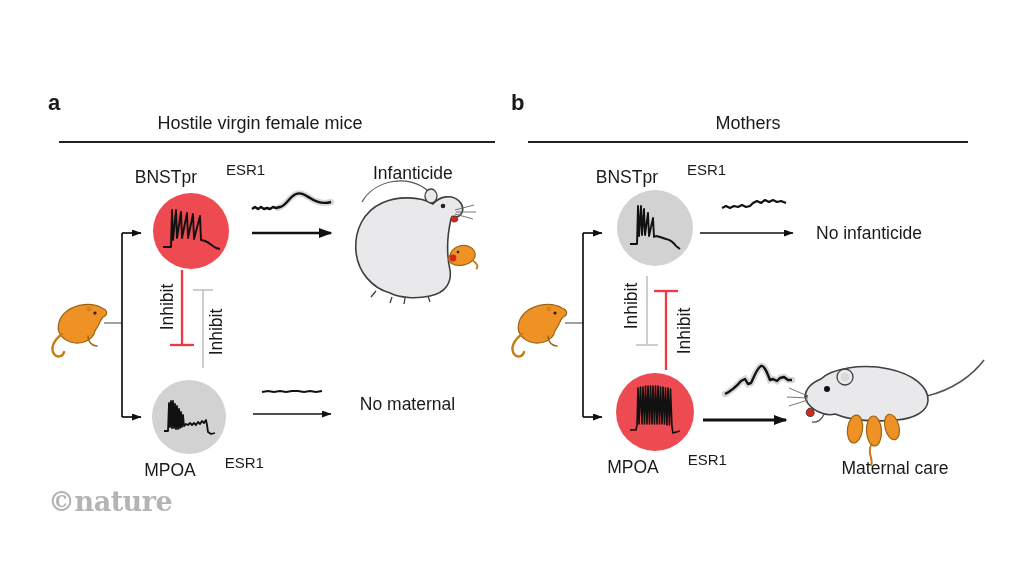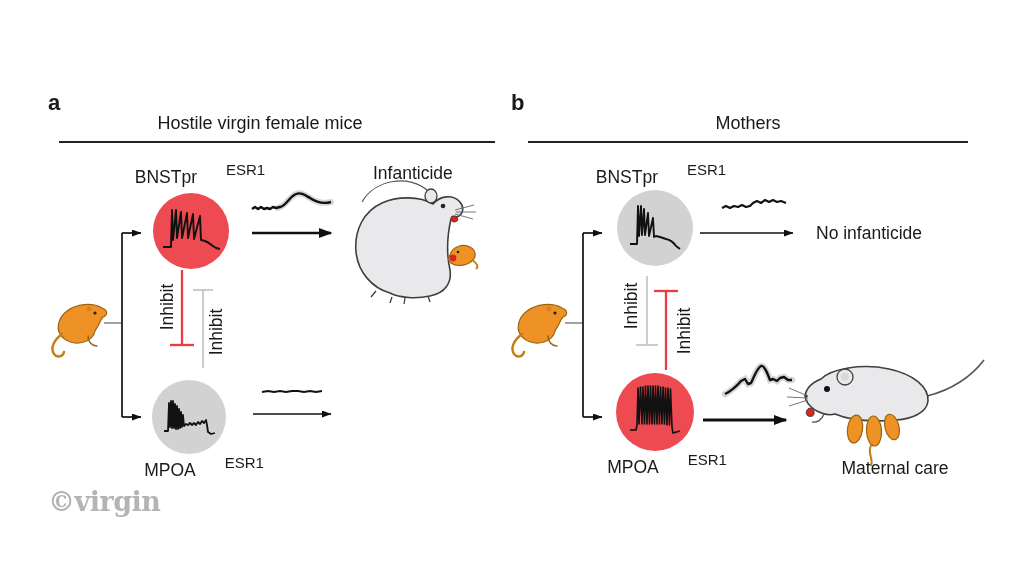--- a/index.html
+++ b/index.html
@@ -177,30 +177,31 @@
 <div class="abs neuron" style="left:120px;top:162px;width:160px;"><span>BNSTpr</span><sup>ESR1</sup></div>
 
 <div class="abs outcome" style="left:358px;top:163px;width:120px;margin-left:15px;">Infanticide</div>
 
 <div class="abs rot" style="left:125px;top:296px;">Inhibit</div>
 <div class="abs rot" style="left:174px;top:321px;">Inhibit</div>
 
 <div class="abs neuron" style="left:124px;top:455px;width:160px;"><span>MPOA</span><sup>ESR1</sup></div>
 
 <div class="abs outcome center" style="left:345px;top:394px;width:125px;">
+  <div>No maternal</div>
 </div>
 
 <div class="abs panel-label" style="left:511px;top:92px;">b</div>
 <div class="abs title" style="left:528px;top:113px;width:440px;">Mothers</div>
 <div class="abs rule" style="left:528px;top:141px;width:440px;"></div>
 
 <div class="abs neuron" style="left:581px;top:162px;width:160px;"><span>BNSTpr</span><sup>ESR1</sup></div>
 
 <div class="abs outcome" style="left:816px;top:223px;width:150px;">No infanticide</div>
 
 <div class="abs rot" style="left:589px;top:295px;">Inhibit</div>
 <div class="abs rot" style="left:642px;top:320px;">Inhibit</div>
 
 <div class="abs neuron" style="left:587px;top:452px;width:160px;"><span>MPOA</span><sup>ESR1</sup></div>
 
 <div class="abs outcome center" style="left:815px;top:458px;width:160px;text-align:center;">Maternal care</div>
 
-<div class="abs watermark" style="left:48px;top:486px;">©virgin</div>
+<div class="abs watermark" style="left:48px;top:486px;">©nature</div>
 
 </body></html>

